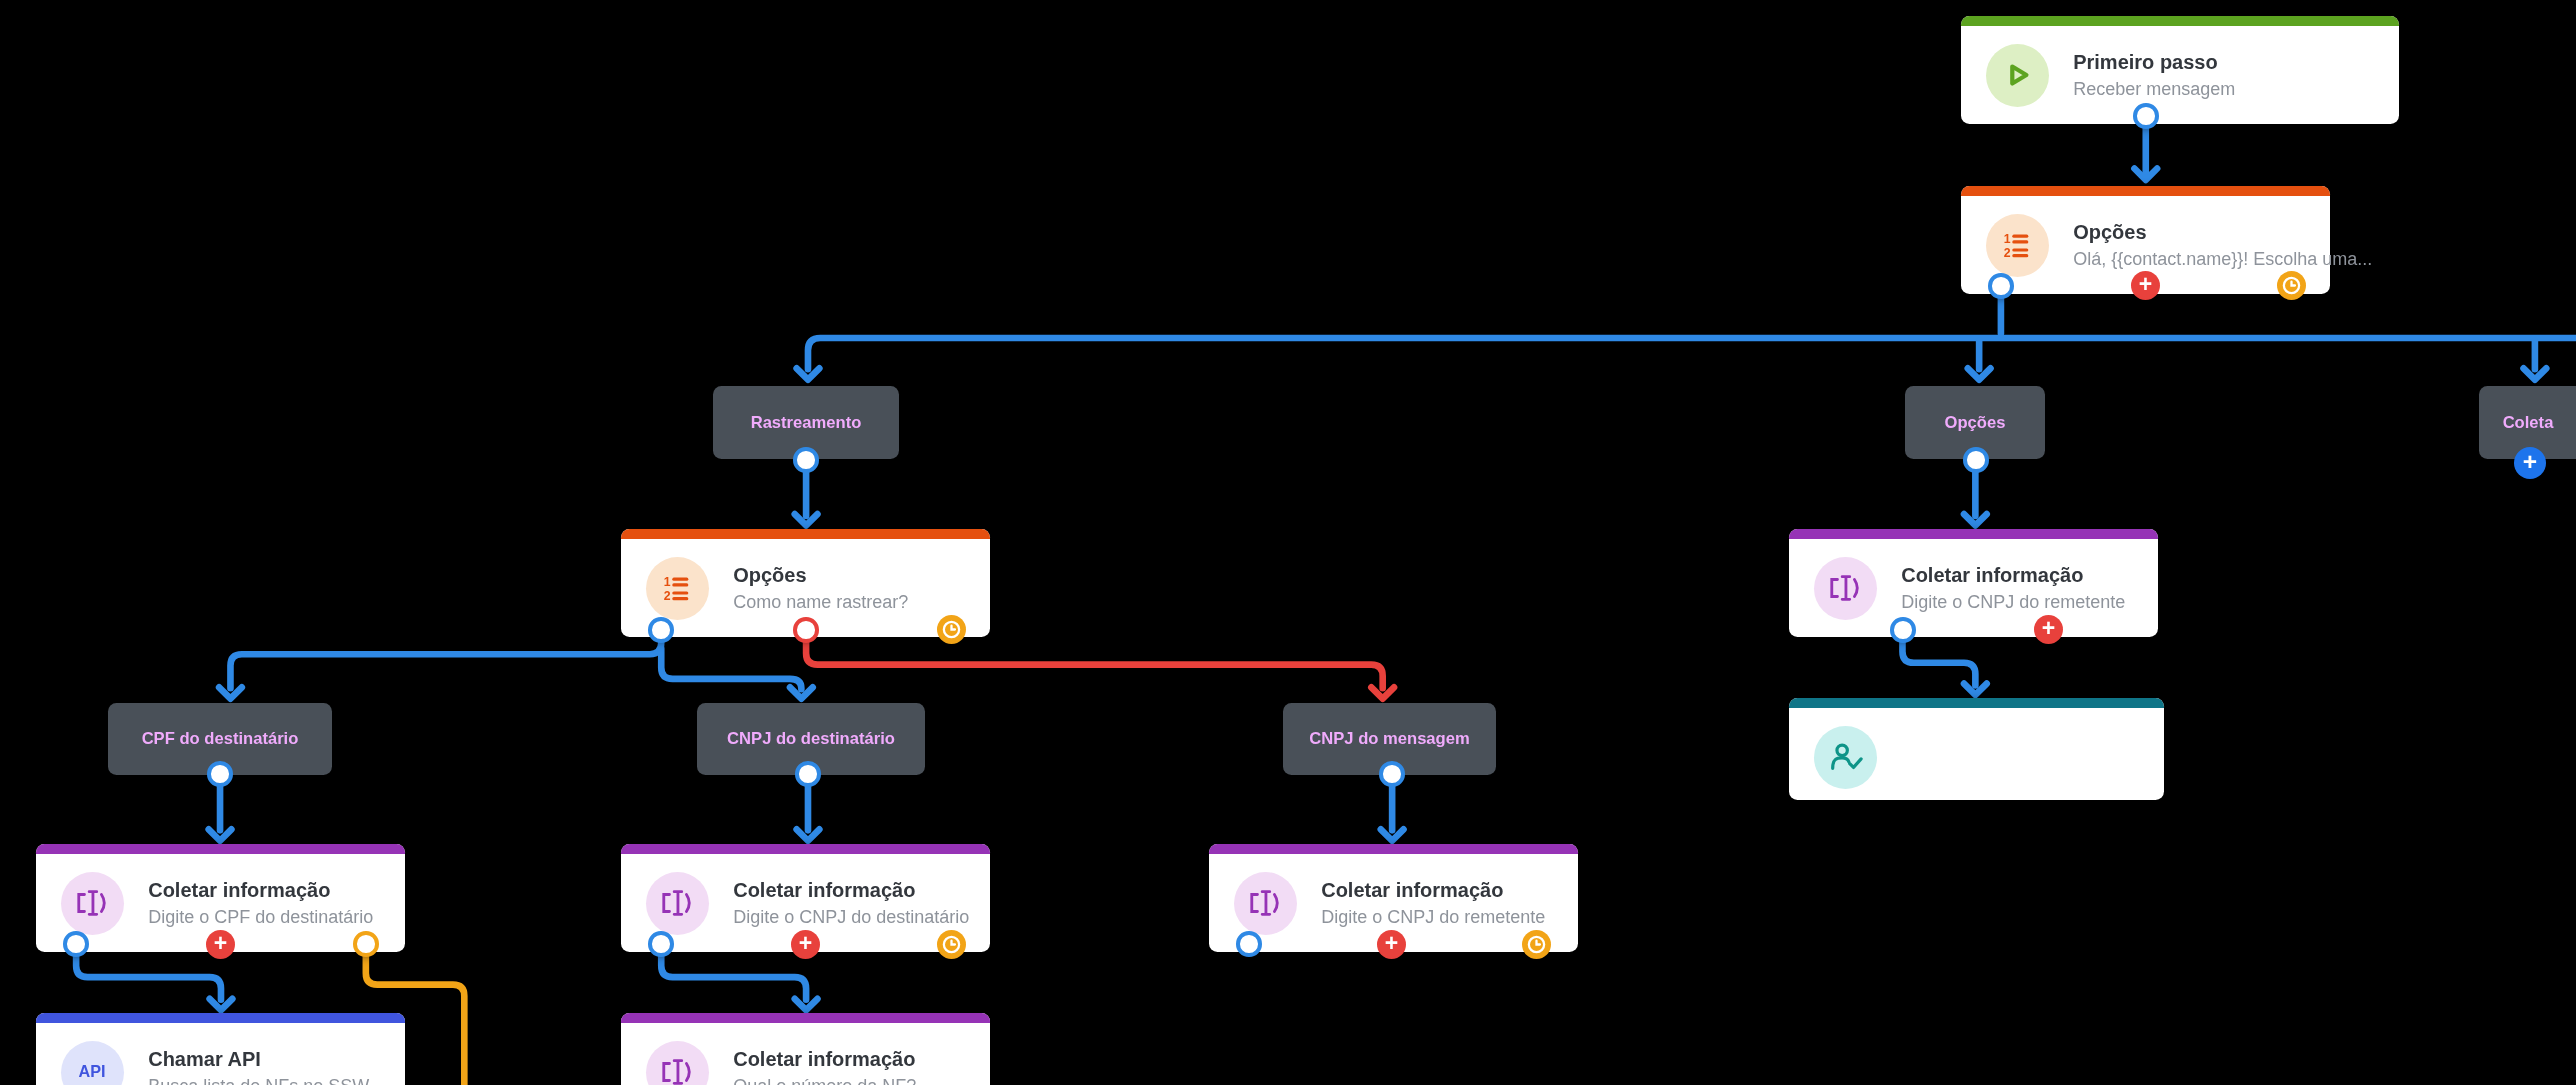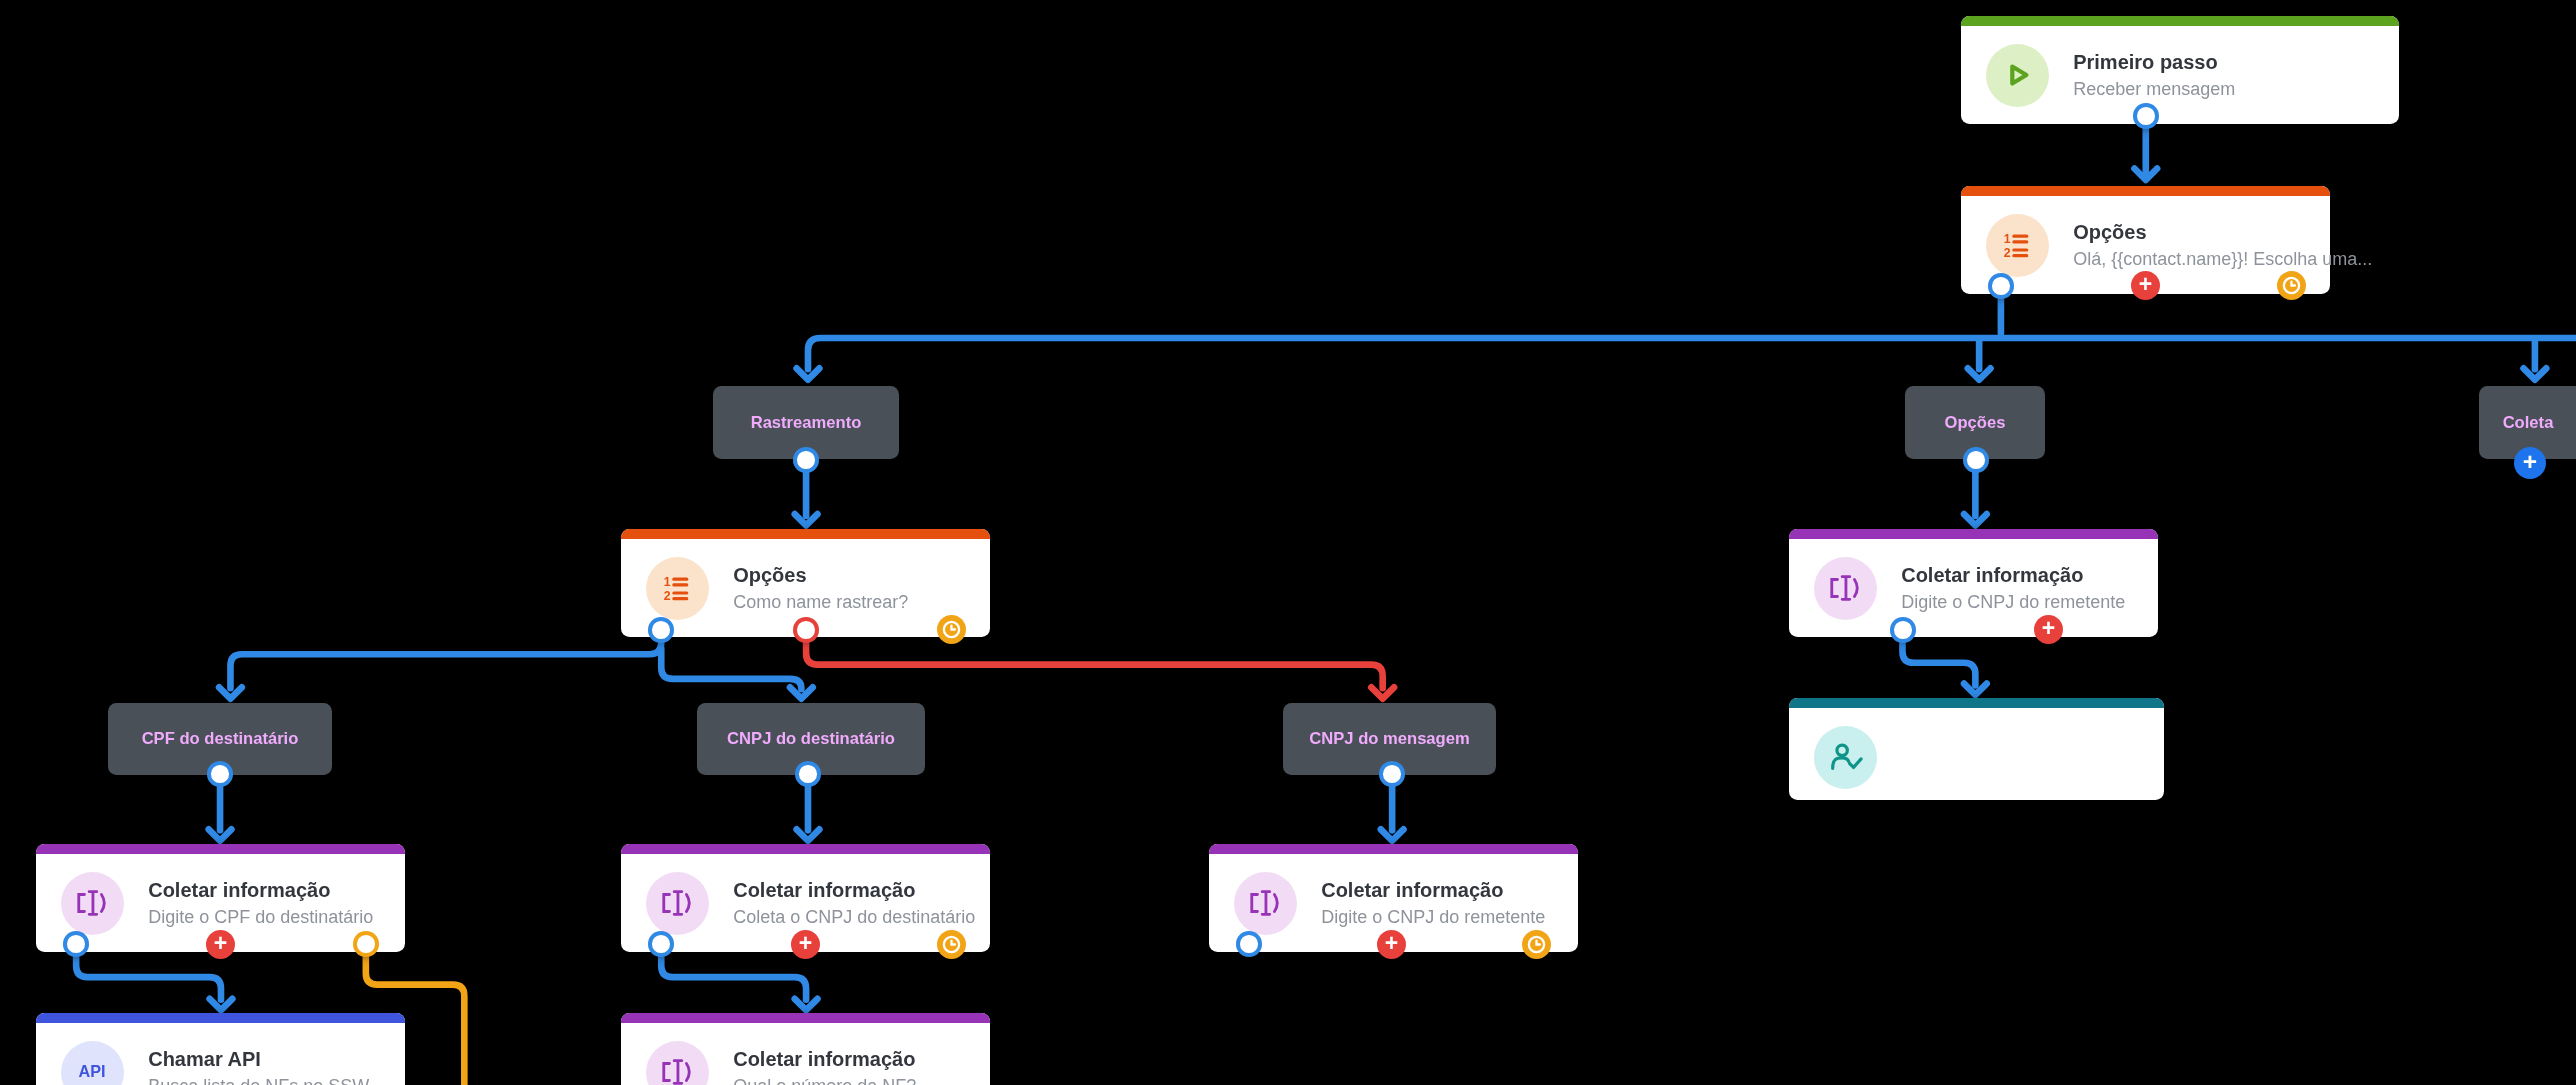--- a/index.html
+++ b/index.html
@@ -189,21 +189,21 @@
   <div class="row">
     <div class="icon-circle" style="background:#F2DCF5">
       <svg width="34" height="34" viewBox="-18 -18 36 36" fill="none" stroke="#9633B6" stroke-width="3" stroke-linecap="round">
         <path d="M-8,-9 H-14 V9 H-8"></path>
           <path d="M-3,-12 H5 M1,-12 V12 M-3,12 H5"></path>
           <path d="M10,-9 Q16,0 10,9"></path>
       </svg>
     </div>
     <div class="texts">
       <div class="title">Coletar informação</div>
-      <div class="subtitle">Coleta o CNPJ do destinatário</div>
+      <div class="subtitle">Digite o CNPJ do destinatário</div>
     </div>
   </div>
 </div>
 
 <div class="card" style="left:621px;top:1013px;width:369px;height:142px;">
   <div class="bar" style="background:#9633B6"></div>
   <div class="row">
     <div class="icon-circle" style="background:#F2DCF5">
       <svg width="34" height="34" viewBox="-18 -18 36 36" fill="none" stroke="#9633B6" stroke-width="3" stroke-linecap="round">
         <path d="M-8,-9 H-14 V9 H-8"></path>

